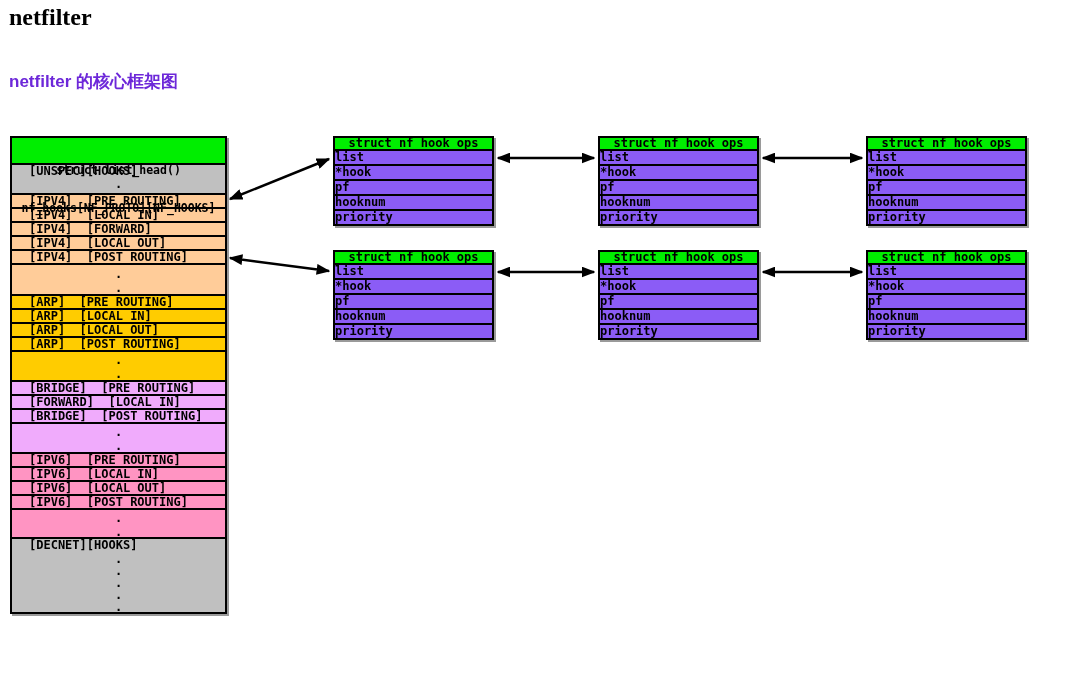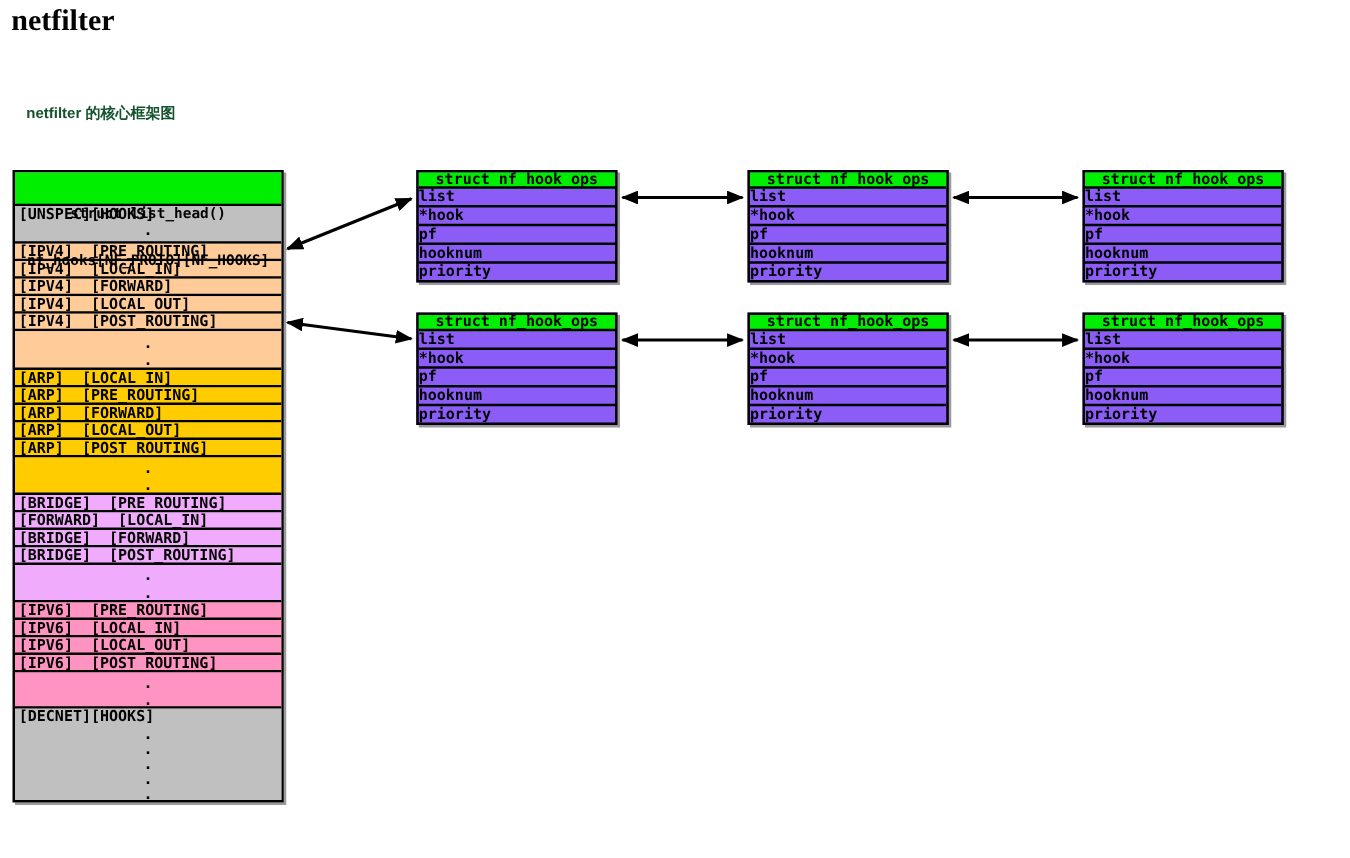--- a/index.html
+++ b/index.html
@@ -1,31 +1,31 @@
 <!DOCTYPE html>
 <html><head>
 <meta charset="utf-8">
 <style>
   html,body{margin:0;padding:0;background:#fff;}
   .canvas{position:relative;width:1080px;height:644px;background:#ffffff;
           font-family:"DejaVu Sans Mono",monospace;color:#000;overflow:hidden;}
 
   .page-title{position:absolute;left:9px;top:4px;margin:0;
               font-family:"Liberation Serif",serif;font-weight:bold;font-size:24px;color:#000;}
-  .page-subtitle{position:absolute;left:9px;top:70px;margin:12px;
-                 font-family:"Liberation Sans","DejaVu Sans",sans-serif;font-weight:bold;font-size:12px;color:#14532d;}
+  .page-subtitle{position:absolute;left:9px;top:70px;margin:0;
+                 font-family:"Liberation Sans","DejaVu Sans",sans-serif;font-weight:bold;font-size:17px;color:#6d28d9;}
 
   
   .hook-table{position:absolute;left:10px;top:136px;width:217px;box-sizing:border-box;
               border:2px solid #000;background:#fff;box-shadow:2px 2px 0 #9a9a9a;}
   .lt-header{background:#00ee00;border-bottom:2px solid #000;box-sizing:border-box;height:27px;
              text-align:center;font-weight:bold;font-size:11.5px;line-height:12.5px;padding-top:1px;
              white-space:pre;}
   .hrow{height:14px;box-sizing:border-box;border-bottom:2px solid #000;
-        font-weight:bold;font-size:12px;line-height:12px;padding-left:3px;white-space:pre;}
+        font-weight:bold;font-size:12px;line-height:12px;padding-left:17px;white-space:pre;}
   .hrow.nb{border-bottom:none;height:13px;}
   .dots{box-sizing:border-box;border-bottom:2px solid #000;text-align:center;
         font-weight:bold;font-size:12px;white-space:pre-line;}
   .d1{height:17px;line-height:13px;}
   .d-ipv4{height:31px;line-height:14px;padding-top:2px;}
   .d-arp,.d-bridge{height:30px;line-height:14px;padding-top:1px;}
   .d-ipv6{height:29px;line-height:14px;padding-top:1px;}
   .dlast{height:60px;line-height:12px;border-bottom:none;padding-top:1px;}
   .bg-gray{background:#c0c0c0;}
   .bg-peach{background:#ffcc99;}
@@ -67,33 +67,31 @@
       <div class="hrow bg-peach">[IPV4]  [PRE_ROUTING]</div>
       <div class="hrow bg-peach">[IPV4]  [LOCAL_IN]</div>
       <div class="hrow bg-peach">[IPV4]  [FORWARD]</div>
       <div class="hrow bg-peach">[IPV4]  [LOCAL_OUT]</div>
       <div class="hrow bg-peach">[IPV4]  [POST_ROUTING]</div>
       <div class="dots d-ipv4 bg-peach">.
 .</div>
     </div>
 
     <div class="sec">
+      <div class="hrow bg-gold">[ARP]  [PRE_ROUTING]</div>
       <div class="hrow bg-gold">[ARP]  [LOCAL_IN]</div>
-      <div class="hrow bg-gold">[ARP]  [PRE_ROUTING]</div>
-      <div class="hrow bg-gold">[ARP]  [FORWARD]</div>
       <div class="hrow bg-gold">[ARP]  [LOCAL_OUT]</div>
       <div class="hrow bg-gold">[ARP]  [POST_ROUTING]</div>
       <div class="dots d-arp bg-gold">.
 .</div>
     </div>
 
     <div class="sec">
       <div class="hrow bg-cyan">[BRIDGE]  [PRE_ROUTING]</div>
       <div class="hrow bg-cyan">[FORWARD]  [LOCAL_IN]</div>
-      <div class="hrow bg-cyan">[BRIDGE]  [FORWARD]</div>
       <div class="hrow bg-cyan">[BRIDGE]  [POST_ROUTING]</div>
       <div class="dots d-bridge bg-cyan">.
 .</div>
     </div>
 
     <div class="sec">
       <div class="hrow bg-pink">[IPV6]  [PRE_ROUTING]</div>
       <div class="hrow bg-pink">[IPV6]  [LOCAL_IN]</div>
       <div class="hrow bg-pink">[IPV6]  [LOCAL_OUT]</div>
       <div class="hrow bg-pink">[IPV6]  [POST_ROUTING]</div>

